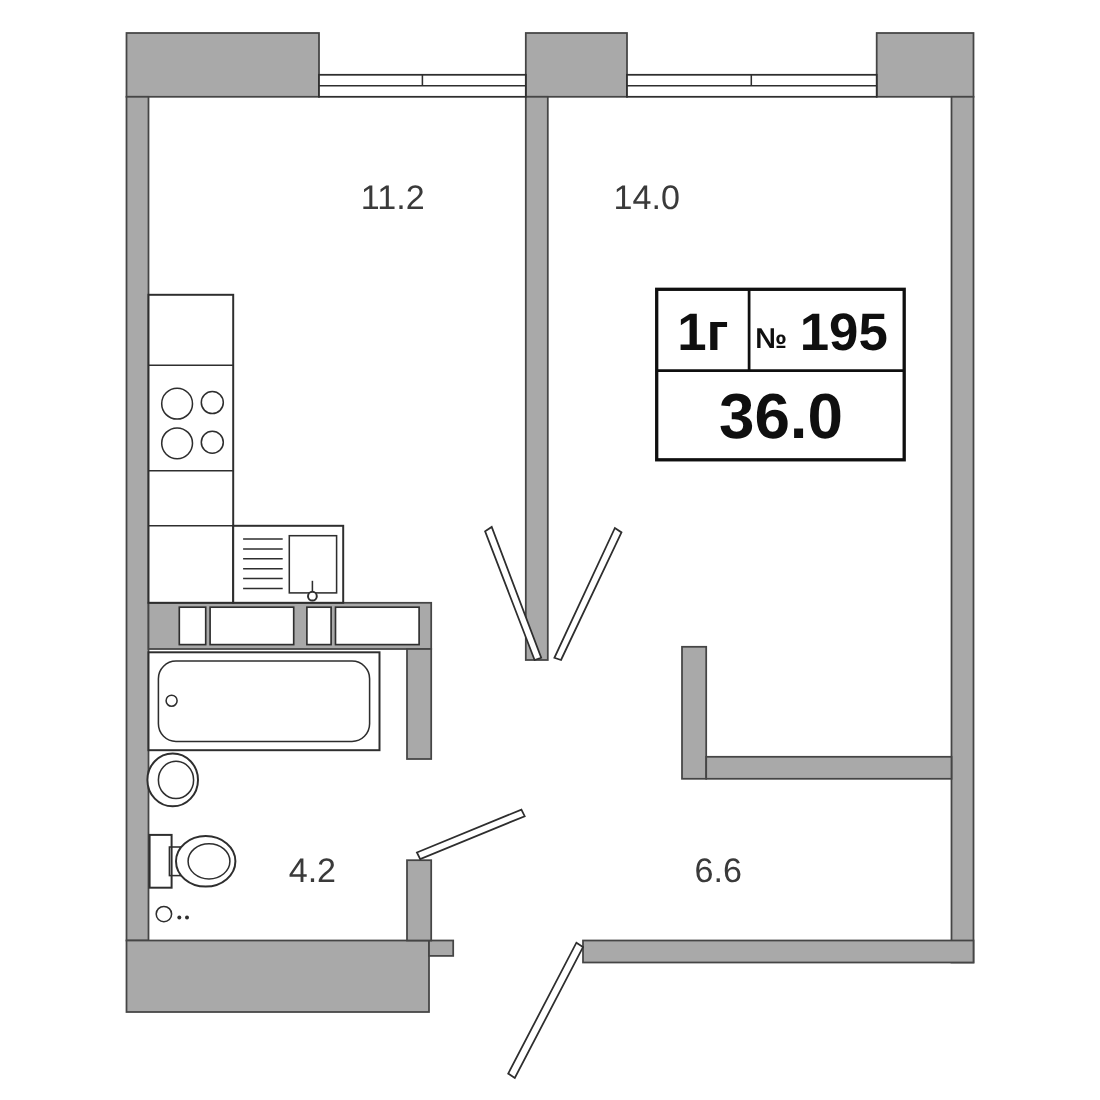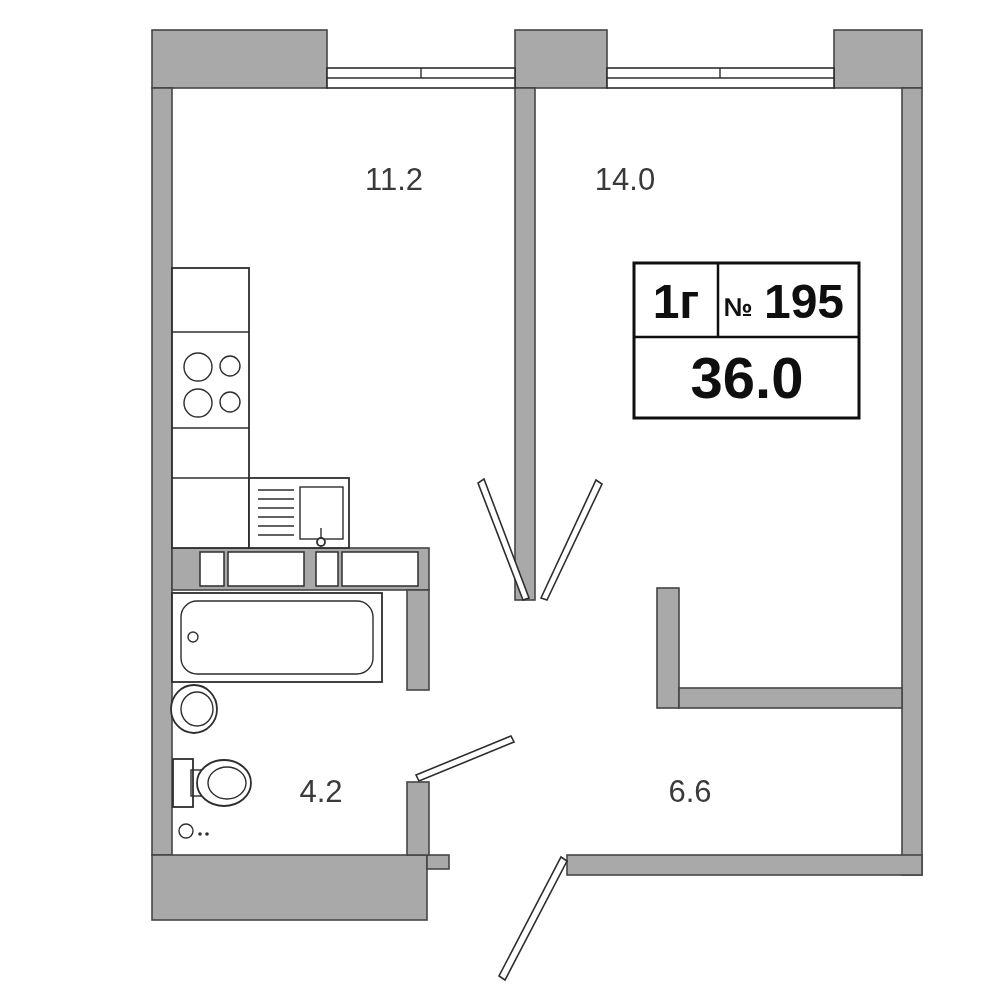--- a/index.html
+++ b/index.html
@@ -2,21 +2,20 @@
 <html style="--wall-fill: #a9a9a9; --wall-stroke: #454545; --line: #2e2e2e; --label: #3a3a3a; --plate-text: #0f0f0f;"><head>
 <meta charset="utf-8">
 <style>
   html, body { margin: 0; padding: 0; background: #ffffff; }
   .stage {
     position: relative;
     width: 924px;
     height: 1000px;
     background: #1d4ed8;
     font-family: "Liberation Sans", sans-serif;
-    margin-left: 37px;
   }
   svg { display: block; }
   .wall   { fill: var(--wall-fill, #a9a9a9); stroke: var(--wall-stroke, #424242); stroke-width: 1.6; }
   .win    { fill: #ffffff; stroke: var(--line, #2e2e2e); stroke-width: 1.6; }
   .vent   { fill: #ffffff; stroke: var(--line, #2e2e2e); stroke-width: 1.5; }
   .fix    { fill: #ffffff; stroke: var(--line, #2e2e2e); stroke-width: 1.8; }
   .fixthin{ fill: none;    stroke: var(--line, #2e2e2e); stroke-width: 1.4; }
   .leaf   { fill: #ffffff; stroke: var(--line, #2e2e2e); stroke-width: 1.6; }
   .room-label {
     font-family: "Liberation Sans", sans-serif;

